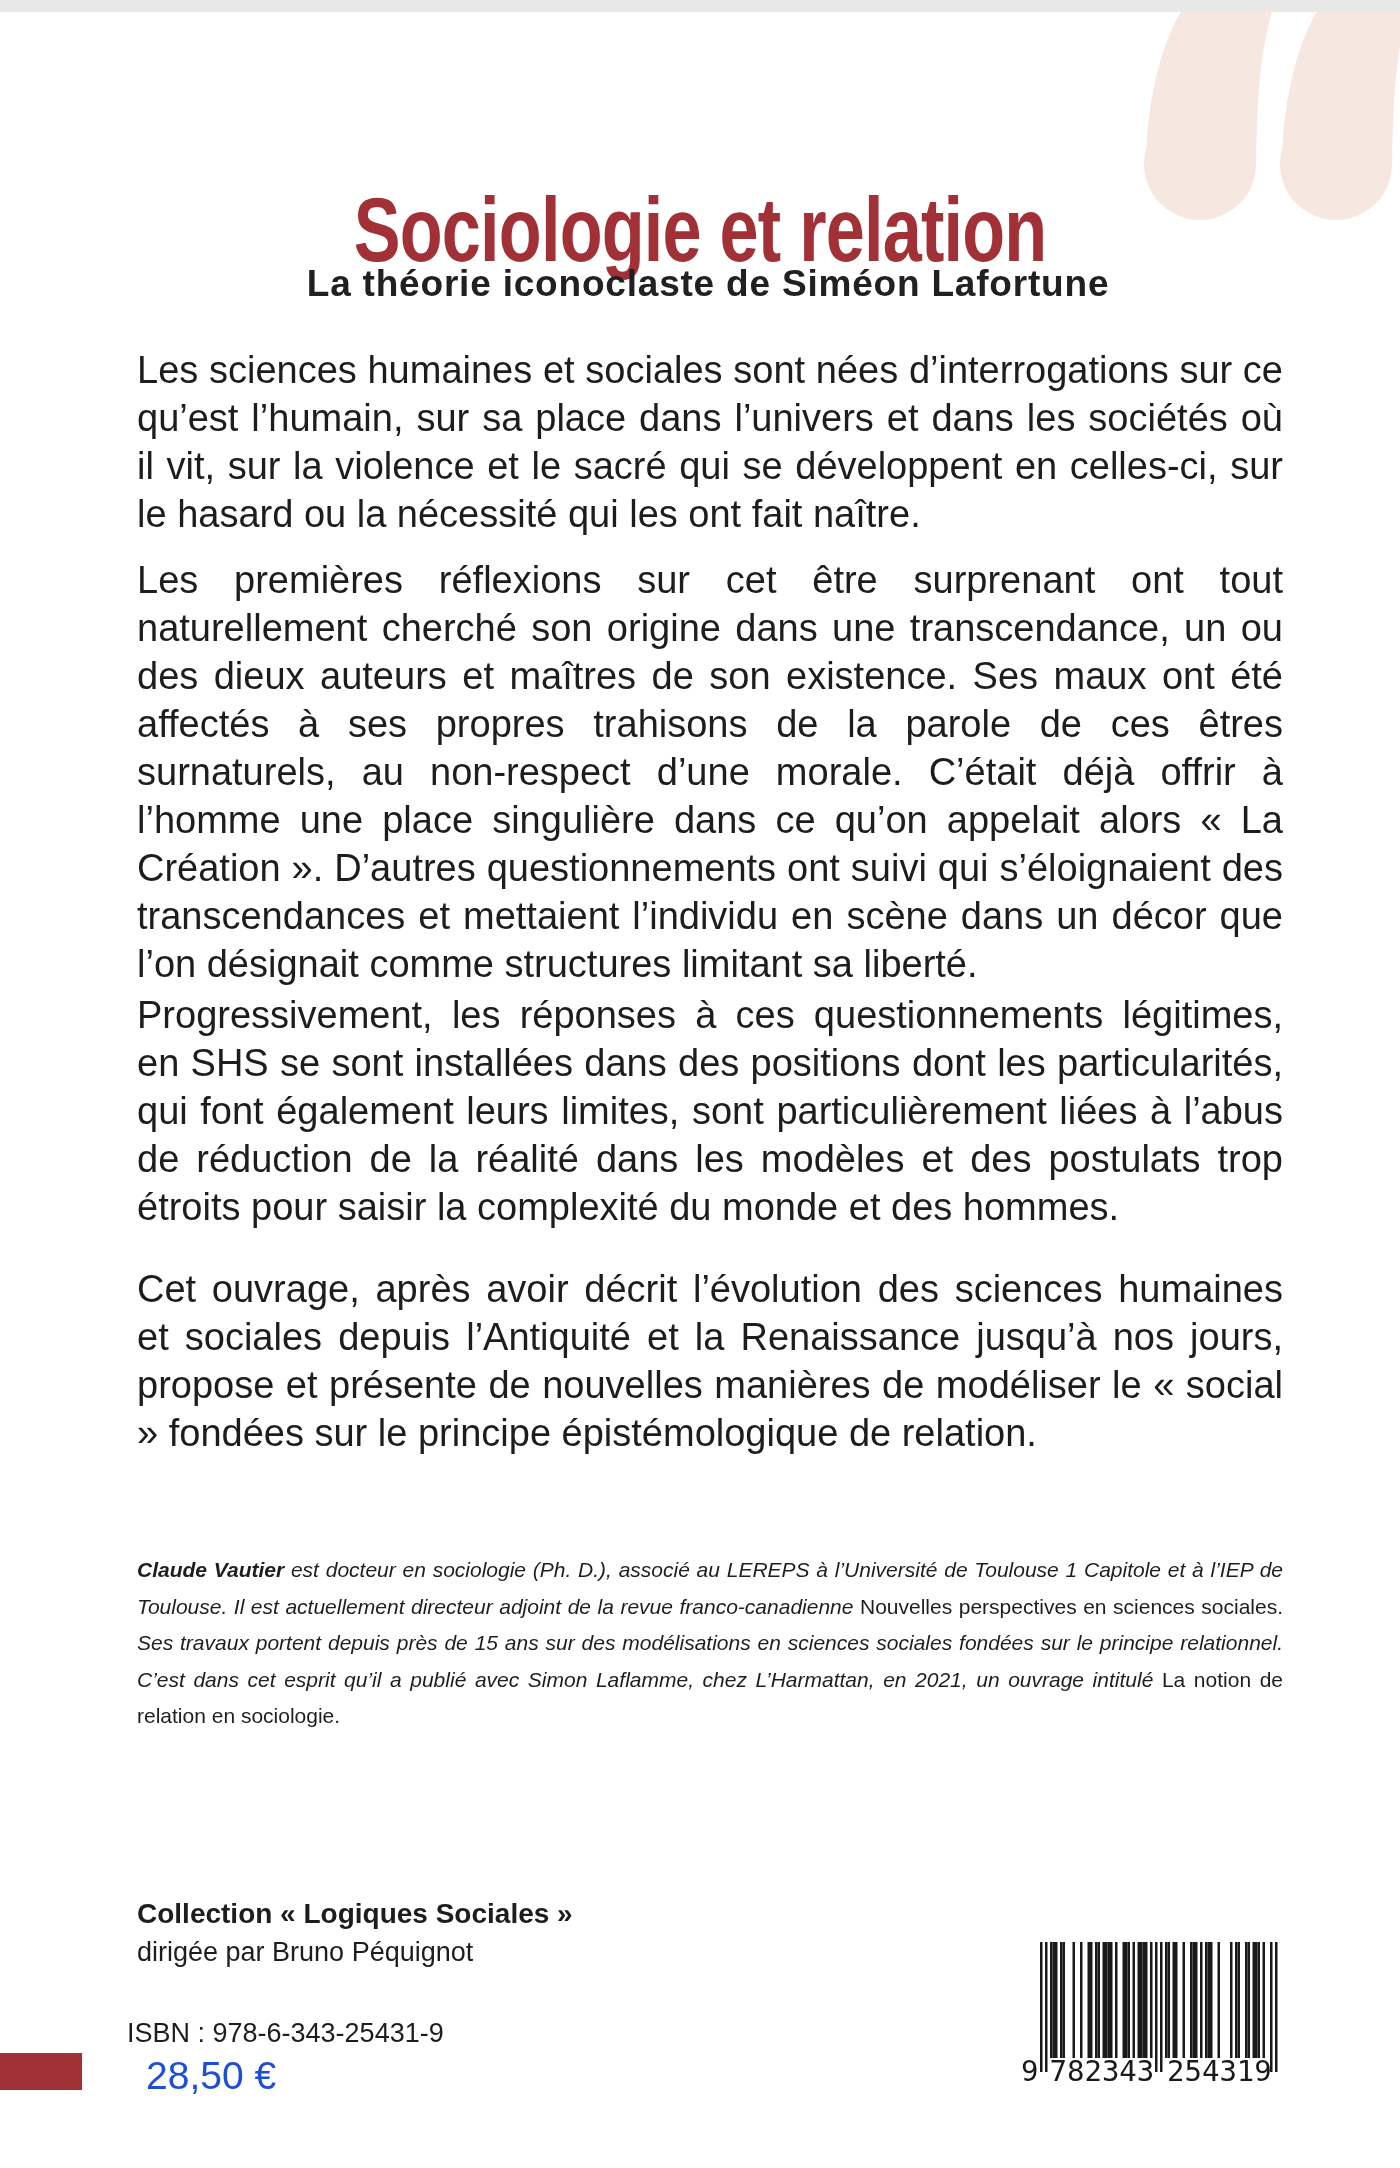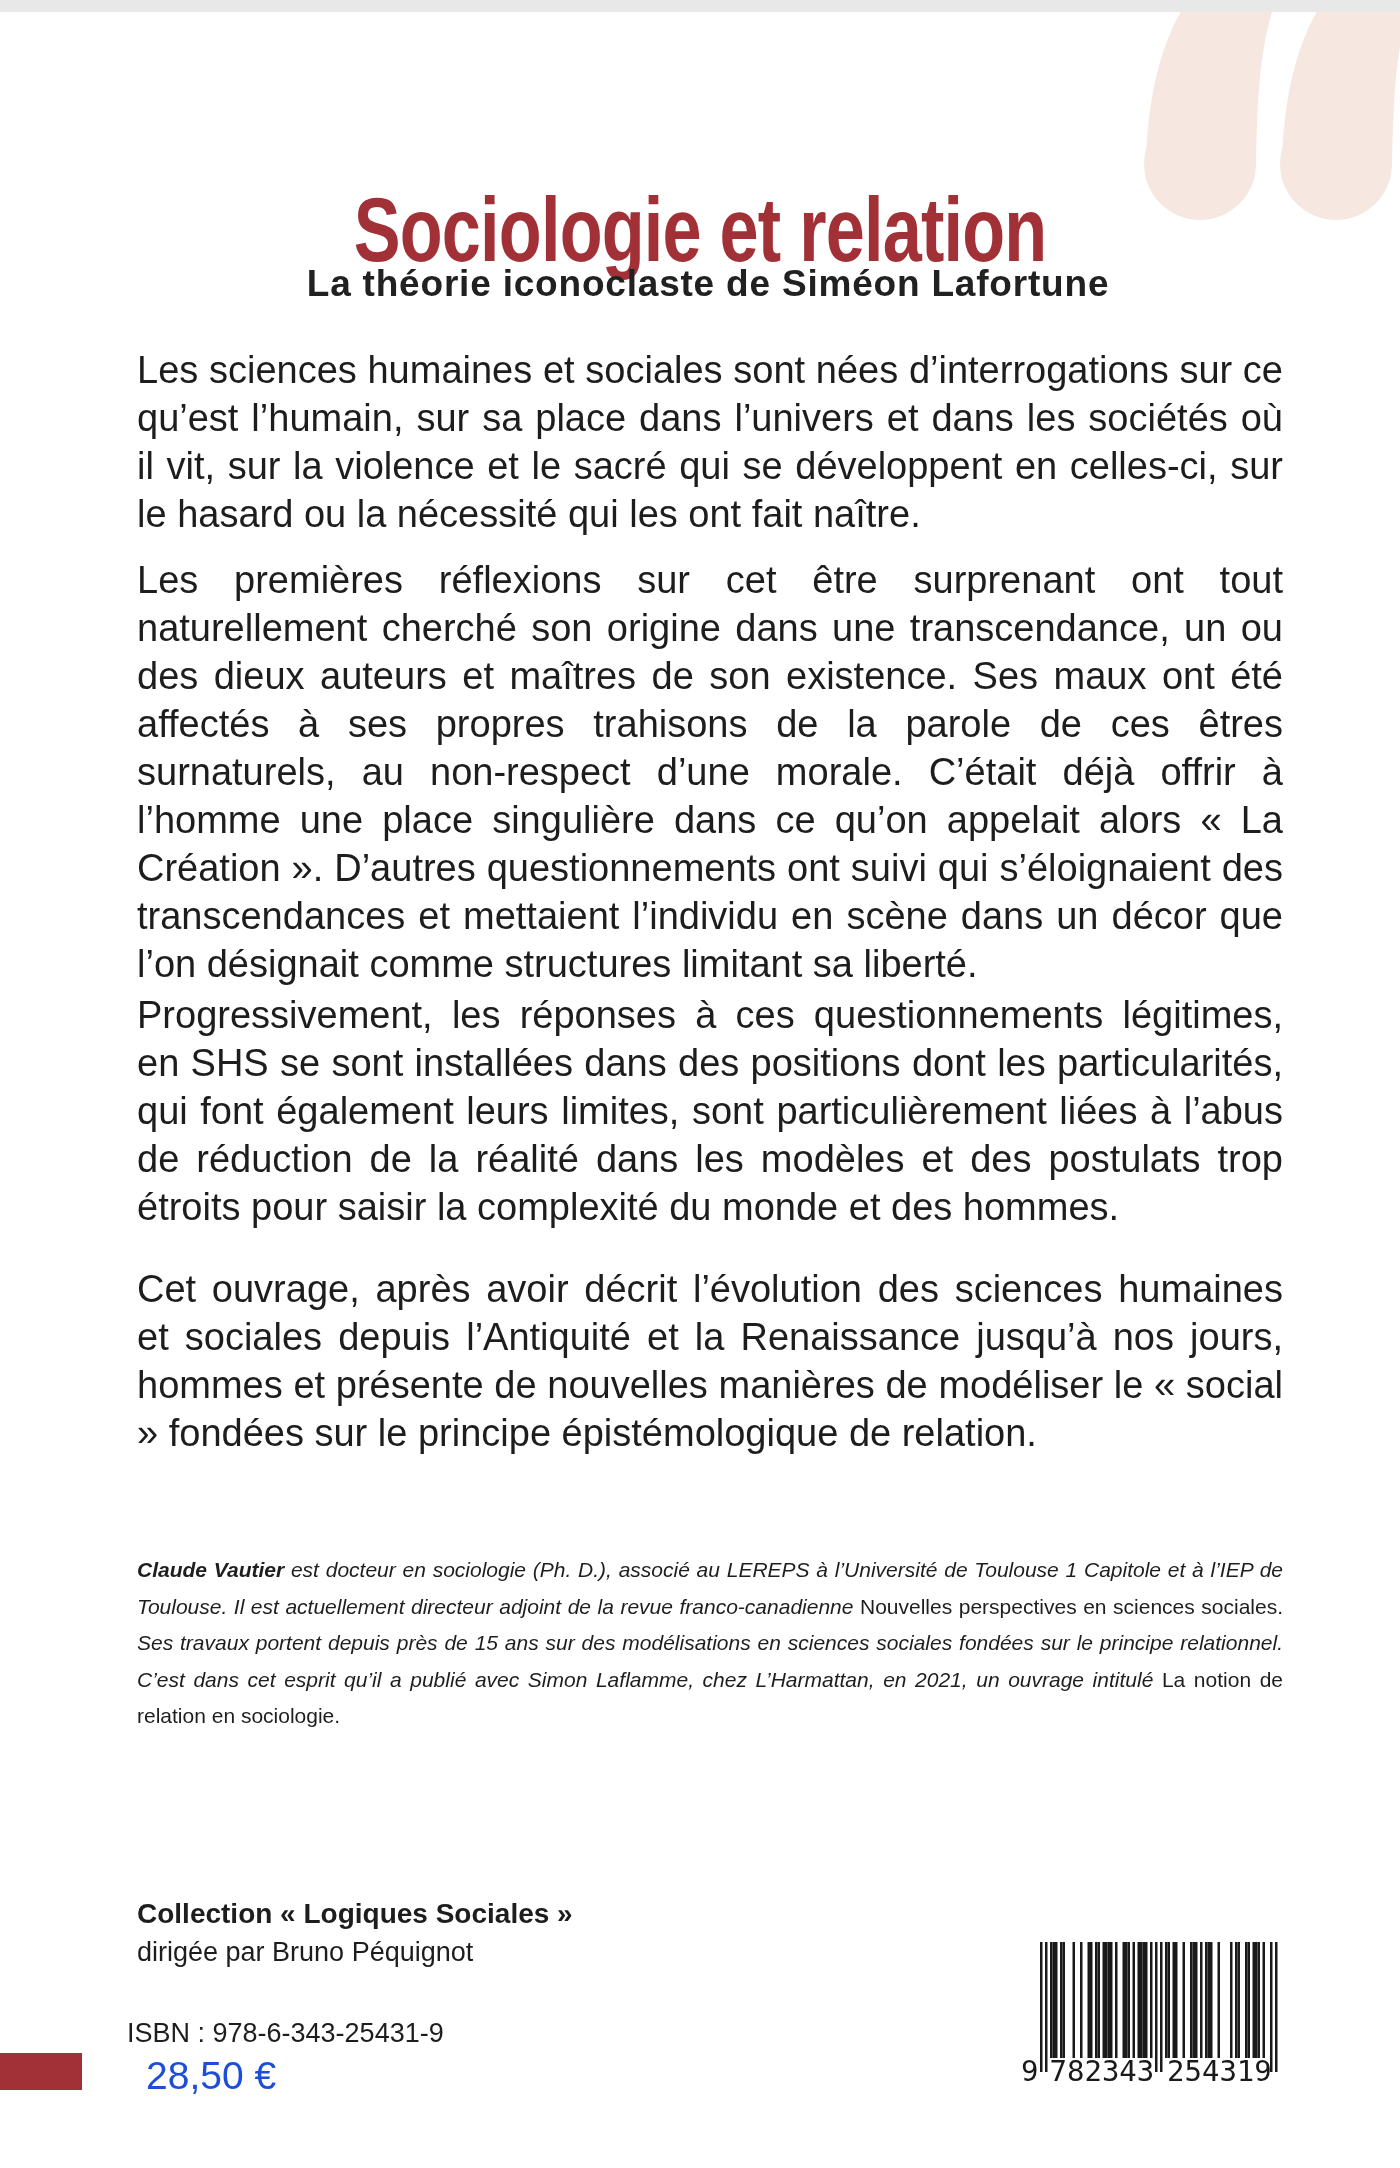--- a/index.html
+++ b/index.html
@@ -64,21 +64,21 @@
     </svg>
   </div>
 
   <h1 class="book-title"><span class="squeeze">Sociologie et relation</span></h1>
 
   <h2 class="book-subtitle">La théorie iconoclaste de Siméon Lafortune</h2>
 
   <p class="para p1">Les sciences humaines et sociales sont nées d’interrogations sur ce qu’est l’humain, sur sa place dans l’univers et dans les sociétés où il vit, sur la violence et le sacré qui se développent en celles-ci, sur le hasard ou la nécessité qui les ont fait naître.</p>
   <p class="para p2">Les premières réflexions sur cet être surprenant ont tout naturellement cherché son origine dans une transcendance, un ou des dieux auteurs et maîtres de son existence. Ses maux ont été affectés à ses propres trahisons de la parole de ces êtres surnaturels, au non-respect d’une morale. C’était déjà offrir à l’homme une place singulière dans ce qu’on appelait alors « La Création ». D’autres questionnements ont suivi qui s’éloignaient des transcendances et mettaient l’individu en scène dans un décor que l’on désignait comme structures limitant sa liberté.</p>
   <p class="para p3">Progressivement, les réponses à ces questionnements légitimes, en SHS se sont installées dans des positions dont les particularités, qui font également leurs limites, sont particulièrement liées à l’abus de réduction de la réalité dans les modèles et des postulats trop étroits pour saisir la complexité du monde et des hommes.</p>
-  <p class="para p4">Cet ouvrage, après avoir décrit l’évolution des sciences humaines et sociales depuis l’Antiquité et la Renaissance jusqu’à nos jours, hommes et présente de nouvelles manières de modéliser le « social » fondées sur le principe épistémologique de relation.</p>
+  <p class="para p4">Cet ouvrage, après avoir décrit l’évolution des sciences humaines et sociales depuis l’Antiquité et la Renaissance jusqu’à nos jours, propose et présente de nouvelles manières de modéliser le « social » fondées sur le principe épistémologique de relation.</p>
 
   <p class="bio"><span class="seg-bold-italic">Claude Vautier</span><span class="seg-italic"> est docteur en sociologie (Ph. D.), associé au LEREPS à l’Université de Toulouse 1 Capitole et à l’IEP de Toulouse. Il est actuellement directeur adjoint de la revue franco-canadienne </span><span class="seg-roman">Nouvelles perspectives en sciences sociales.</span><span class="seg-italic"> </span><span class="seg-italic">Ses travaux portent depuis près de 15 ans sur des modélisations en sciences sociales fondées sur le principe relationnel. C’est dans cet esprit qu’il a publié avec Simon Laflamme, chez L’Harmattan, en 2021, un ouvrage intitulé </span><span class="seg-roman">La notion de relation en sociologie.</span></p>
 
   <div class="collection">
     <div class="collection-title">Collection « Logiques Sociales »</div>
     <div class="collection-director">dirigée par Bruno Péquignot</div>
   </div>
 
   <div class="isbn">ISBN : 978-6-343-25431-9</div>
   <div class="price">28,50 €</div>

